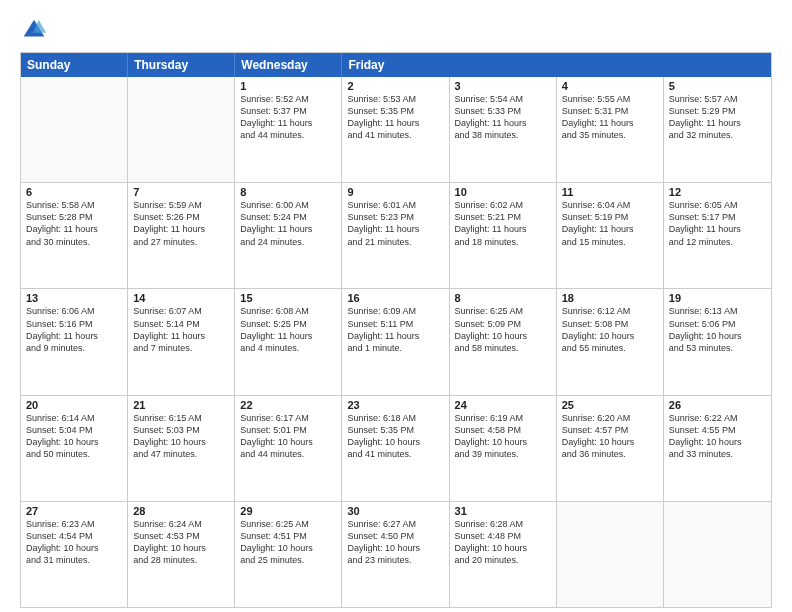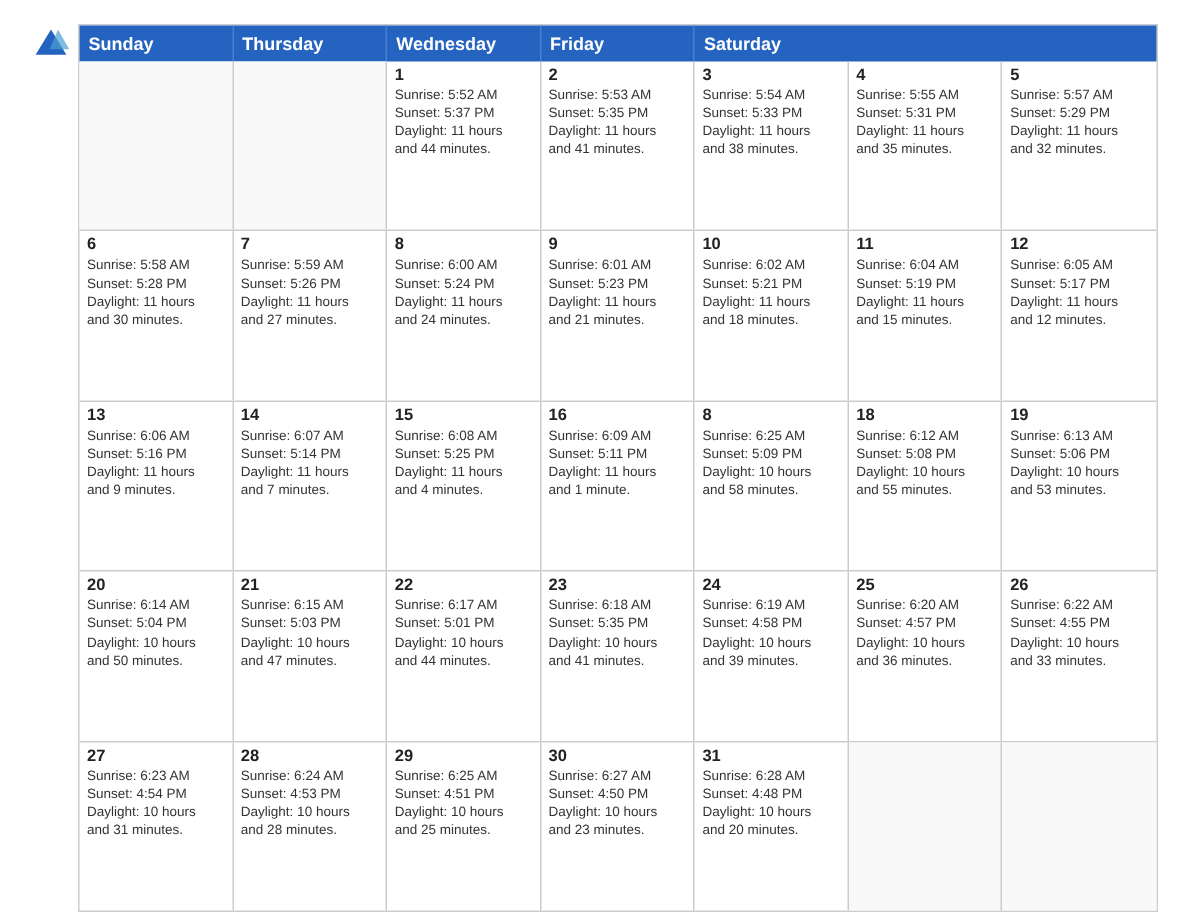--- a/index.html
+++ b/index.html
@@ -8,20 +8,21 @@
       background: #fff;
       width: 792px;
       height: 612px;
       overflow: hidden;
     }
     .page {
       width: 792px;
       height: 612px;
       padding: 16px 20px 4px 20px;
       display: flex;
+      flex-direction: column;
     }
     .header {
       display: flex;
       justify-content: space-between;
       align-items: flex-start;
       margin-bottom: 8px;
     }
     .logo {
       display: flex;
       align-items: center;
@@ -135,21 +136,20 @@
       <div class="location"></div>
     </div>
   </div>
 
   <div class="calendar">
     <div class="cal-header">
     <div class="cal-header-cell">Sunday</div>
         <div class="cal-header-cell">Thursday</div>
         <div class="cal-header-cell">Wednesday</div>
         <div class="cal-header-cell">Friday</div>
-        <div class="cal-header-cell">Saturday</div>
       </div>
     <div class="cal-body">
     <div class="cal-row">
           <div class="cal-cell empty"></div>
           <div class="cal-cell empty"></div>
           <div class="cal-cell">
             <div class="day-num">1</div>
             <div class="cell-line">Sunrise: 5:52 AM</div>
             <div class="cell-line">Sunset: 5:37 PM</div>
             <div class="cell-line">Daylight: 11 hours</div>

